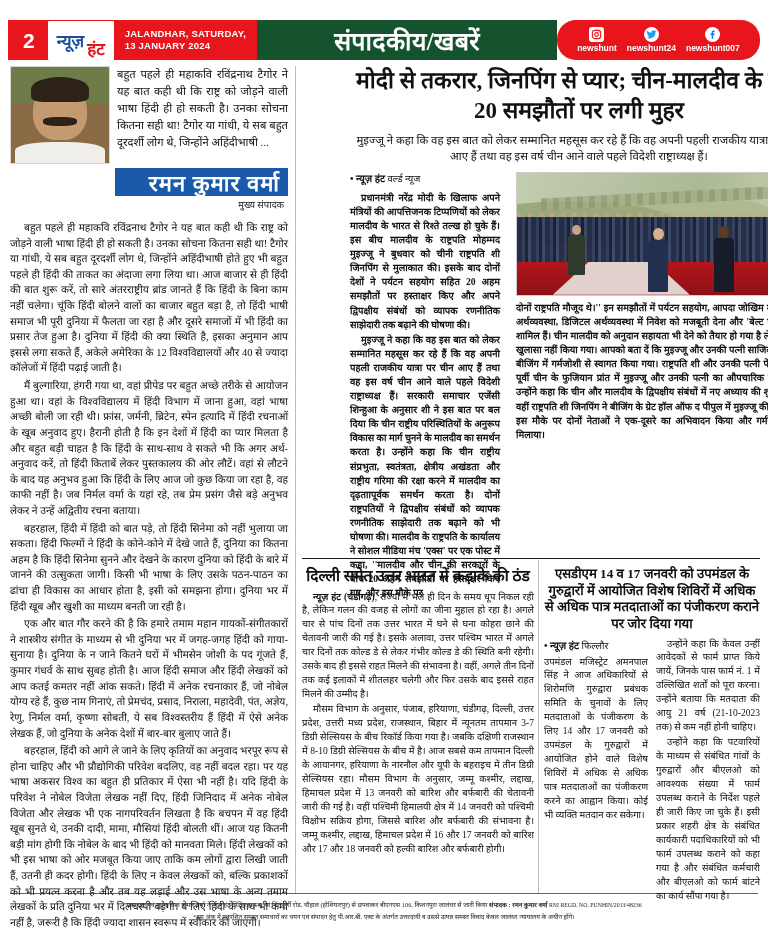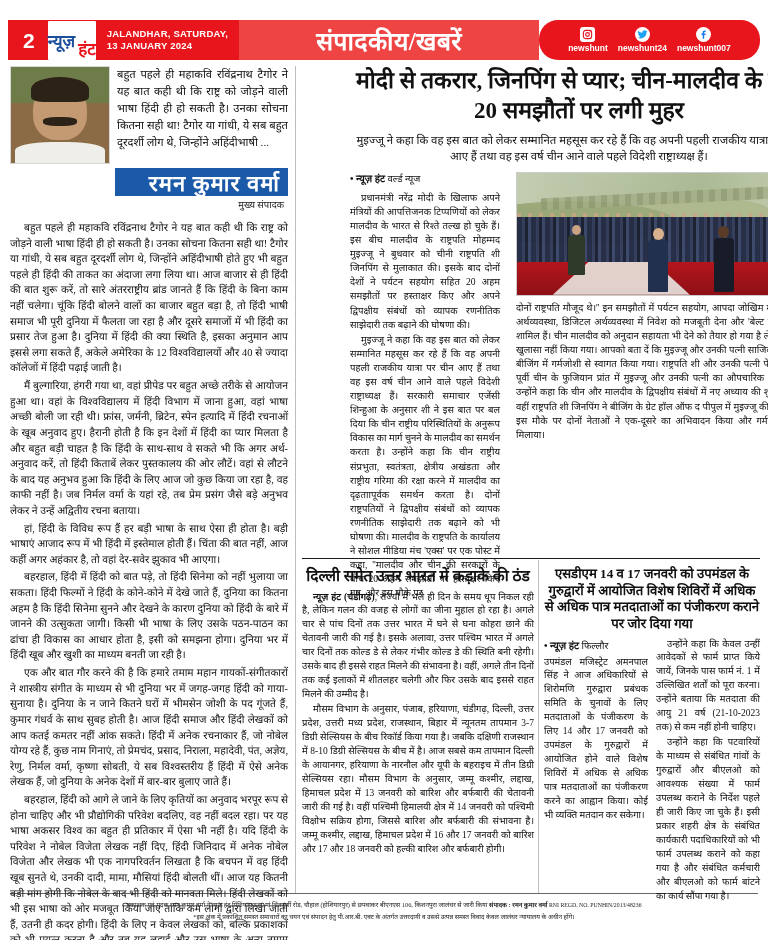--- a/index.html
+++ b/index.html
@@ -22,32 +22,32 @@
     background:#e8151d;display:flex;align-items:center;
     padding:0 5px 0 6px;
   }
   .page-num{
     color:#ffffff;font-family:"Liberation Sans",sans-serif;
     font-size:21px;font-weight:bold;line-height:1;
     padding:0 9px;letter-spacing:0;
   }
   .logo-box{
     background:#ffffff;display:flex;align-items:center;justify-content:center;
-    padding:0 0;margin:3px 4px;border-radius:1px;
+    padding:0 9px;margin:3px 4px;border-radius:1px;
   }
   .logo-a{color:#1b4f9c;font-size:17px;font-weight:bold;font-family:"Liberation Sans",sans-serif;}
   .logo-b{color:#e8151d;font-size:17px;font-weight:bold;font-family:"Liberation Sans",sans-serif;margin-left:3px;margin-top:16px;}
   .mh-date{
     display:flex;flex-direction:column;justify-content:center;
     color:#ffffff;font-family:"Liberation Sans",sans-serif;
     font-size:9.5px;font-weight:bold;line-height:1.25;letter-spacing:.2px;
     padding-left:7px;padding-right:6px;
   }
   .mh-blue{
-    background:#ef4444;flex:0 0 300px;display:flex;align-items:center;justify-content:center;
+    background:#14532d;flex:0 0 300px;display:flex;align-items:center;justify-content:center;
   }
   .section-title{
     color:#ffffff;font-size:25px;font-weight:bold;letter-spacing:.3px;
     font-family:"Liberation Serif",serif;
   }
   .mh-red-right{
     background:#e8151d;flex:1;display:flex;align-items:center;justify-content:center;
     gap:10px;padding:0 8px;border-radius:19px;
   }
   .social{display:flex;flex-direction:column;align-items:center;gap:1px;}
@@ -123,21 +123,21 @@
   }
   .dateline{
     font-size:10px;font-weight:bold;margin:0 0 4px 0;
   }
   .dateline .bullet{color:#111;}
   .dateline .brand{font-weight:bold;}
   .dateline .place{font-weight:normal;font-size:9.5px;}
 
   .art-grid{display:flex;gap:16px;}
   .art-col{font-size:9.6px;line-height:1.47;text-align:justify;}
-  .art-col p{margin:0 0 1px 0;text-indent:11px;}
+  .art-col p{margin:0 0 1px 0;text-indent:11px;font-weight:bold;}
   .art-col p.noind{text-indent:0;}
   .c1{flex:0 0 150px;}
   .c2{flex:0 0 148px;}
 
   
   .lead-photo{
     width:298px;height:122px;position:relative;overflow:hidden;
     border:1px solid #ccc;margin-bottom:5px;
   }
   .lp-sky{position:absolute;inset:0;background:linear-gradient(#cfd9c4 0%, #b9c7aa 45%, #9fae90 100%);}
@@ -269,21 +269,20 @@
     </div>
 
     <div class="byline-bar">
       <span class="byline-name">रमन कुमार वर्मा</span>
     </div>
     <div class="byline-role">मुख्य संपादक</div>
 
     <div class="ed-body">
       <p>बहुत पहले ही महाकवि रविंद्रनाथ टैगोर ने यह बात कही थी कि राष्ट्र को जोड़ने वाली भाषा हिंदी ही हो सकती है। उनका सोचना कितना सही था! टैगोर या गांधी, ये सब बहुत दूरदर्शी लोग थे, जिन्होंने अहिंदीभाषी होते हुए भी बहुत पहले ही हिंदी की ताकत का अंदाजा लगा लिया था। आज बाजार से ही हिंदी की बात शुरू करें, तो सारे अंतरराष्ट्रीय ब्रांड जानते हैं कि हिंदी के बिना काम नहीं चलेगा। चूंकि हिंदी बोलने वालों का बाजार बहुत बड़ा है, तो हिंदी भाषी समाज भी पूरी दुनिया में फैलता जा रहा है और दूसरे समाजों में भी हिंदी का प्रसार तेज हुआ है। दुनिया में हिंदी की क्या स्थिति है, इसका अनुमान आप इससे लगा सकते हैं, अकेले अमेरिका के 12 विश्वविद्यालयों और 40 से ज्यादा कॉलेजों में हिंदी पढ़ाई जाती है।</p>
       <p>मैं बुल्गारिया, हंगरी गया था, वहां प्रीपेड पर बहुत अच्छे तरीके से आयोजन हुआ था। वहां के विश्वविद्यालय में हिंदी विभाग में जाना हुआ, वहां भाषा अच्छी बोली जा रही थी। फ्रांस, जर्मनी, ब्रिटेन, स्पेन इत्यादि में हिंदी रचनाओं के खूब अनुवाद हुए। हैरानी होती है कि इन देशों में हिंदी का प्यार मिलता है और बहुत बड़ी चाहत है कि हिंदी के साथ-साथ वे सकते भी कि अगर अर्थ-अनुवाद करें, तो हिंदी किताबें लेकर पुस्तकालय की ओर लौटें। वहां से लौटने के बाद यह अनुभव हुआ कि हिंदी के लिए आज जो कुछ किया जा रहा है, वह काफी नहीं है। जब निर्मल वर्मा के यहां रहे, तब प्रेम प्रसंग जैसे बड़े अनुभव लेकर ने उन्हें अद्वितीय रचना बताया।</p>
-      <p>हां, हिंदी के विविध रूप हैं हर बड़ी भाषा के साथ ऐसा ही होता है। बड़ी भाषाएं आजाद रूप में भी हिंदी में इस्तेमाल होती हैं। चिंता की बात नहीं, आज कहीं अगर अहंकार है, तो वहां देर-सवेर झुकाव भी आएगा।</p>
       <p>बहरहाल, हिंदी में हिंदी को बात पड़े, तो हिंदी सिनेमा को नहीं भुलाया जा सकता। हिंदी फिल्मों ने हिंदी के कोने-कोने में देखे जाते हैं, दुनिया का कितना अहम है कि हिंदी सिनेमा सुनने और देखने के कारण दुनिया को हिंदी के बारे में जानने की उत्सुकता जागी। किसी भी भाषा के लिए उसके पठन-पाठन का ढांचा ही विकास का आधार होता है, इसी को समझना होगा। दुनिया भर में हिंदी खूब और खुशी का माध्यम बनती जा रही है।</p>
       <p>एक और बात गौर करने की है कि हमारे तमाम महान गायकों-संगीतकारों ने शास्त्रीय संगीत के माध्यम से भी दुनिया भर में जगह-जगह हिंदी को गाया-सुनाया है। दुनिया के न जाने कितने घरों में भीमसेन जोशी के पद गूंजते हैं, कुमार गंधर्व के साथ सुबह होती है। आज हिंदी समाज और हिंदी लेखकों को आप कतई कमतर नहीं आंक सकते। हिंदी में अनेक रचनाकार हैं, जो नोबेल योग्य रहे हैं, कुछ नाम गिनाएं, तो प्रेमचंद, प्रसाद, निराला, महादेवी, पंत, अज्ञेय, रेणु, निर्मल वर्मा, कृष्णा सोबती, ये सब विश्वस्तरीय हैं हिंदी में ऐसे अनेक लेखक हैं, जो दुनिया के अनेक देशों में बार-बार बुलाए जाते हैं।</p>
       <p>बहरहाल, हिंदी को आगे ले जाने के लिए कृतियों का अनुवाद भरपूर रूप से होना चाहिए और भी प्रौद्योगिकी परिवेश बदलिए, वह नहीं बदल रहा। पर यह भाषा अकसर विश्व का बहुत ही प्रतिकार में ऐसा भी नहीं है। यदि हिंदी के परिवेश ने नोबेल विजेता लेखक नहीं दिए, हिंदी जिनिदाद में अनेक नोबेल विजेता और लेखक भी एक नागपरिवर्तन लिखता है कि बचपन में वह हिंदी खूब सुनते थे, उनकी दादी, मामा, मौसियां हिंदी बोलती थीं। आज यह कितनी बड़ी मांग होगी कि नोबेल के बाद भी हिंदी को मानवता मिले। हिंदी लेखकों को भी इस भाषा को ओर मजबूत किया जाए ताकि कम लोगों द्वारा लिखी जाती हैं, उतनी ही कदर होगी। हिंदी के लिए न केवल लेखकों को, बल्कि प्रकाशकों को भी प्रयत्न करना है और तब यह लड़ाई और उस भाषा के अन्य तमाम लेखकों के प्रति दुनिया भर में दिलचस्पी बढ़ेगी। ये लिए हिंदी के साथ भी कमी नहीं है, जरूरी है कि हिंदी ज्यादा शासन स्वरूप में स्वीकार की जाएगी।</p>
     </div>
   </div>
 
   <div class="col-right">
     <h1 class="main-headline">मोदी से तकरार, जिनपिंग से प्यार; चीन-मालदीव के बीच 20 समझौतों पर लगी मुहर</h1>
     <p class="sub-deck">मुइज्जू ने कहा कि वह इस बात को लेकर सम्मानित महसूस कर रहे हैं कि वह अपनी पहली राजकीय यात्रा पर चीन आए हैं तथा वह इस वर्ष चीन आने वाले पहले विदेशी राष्ट्राध्यक्ष हैं।</p>
 

